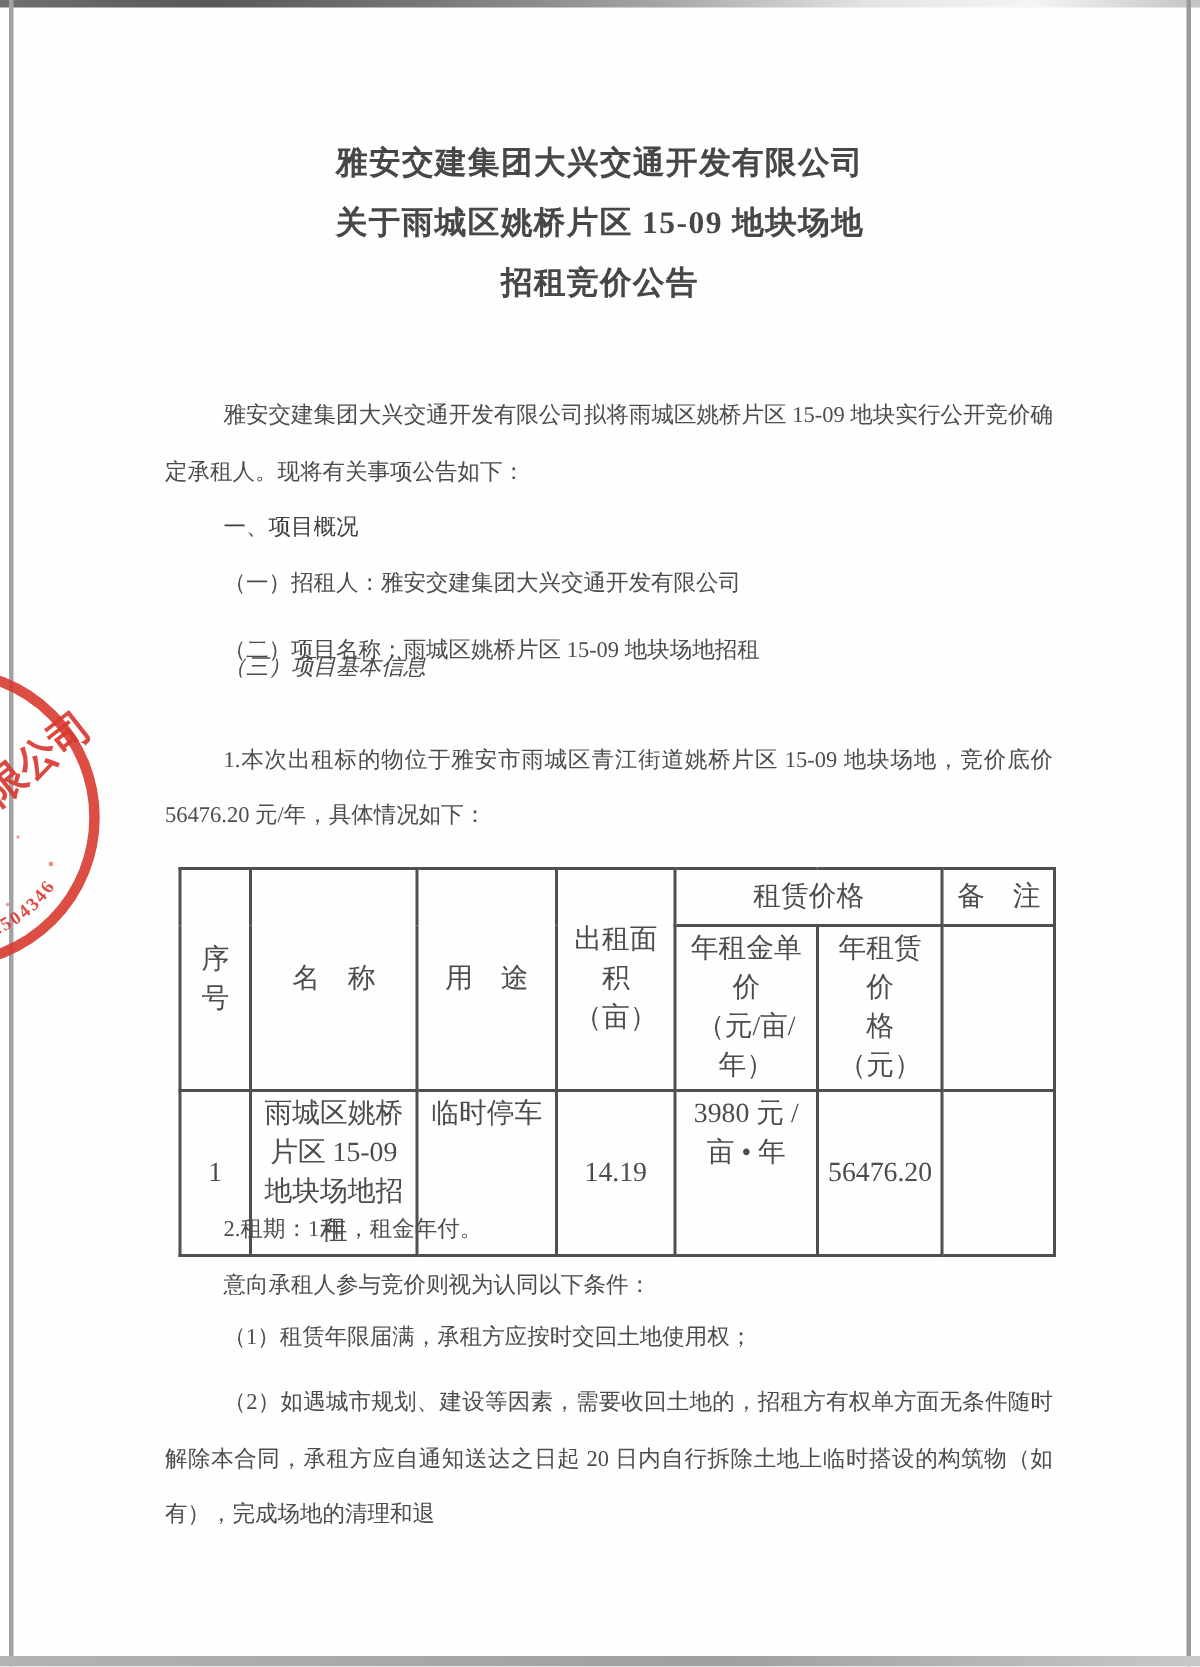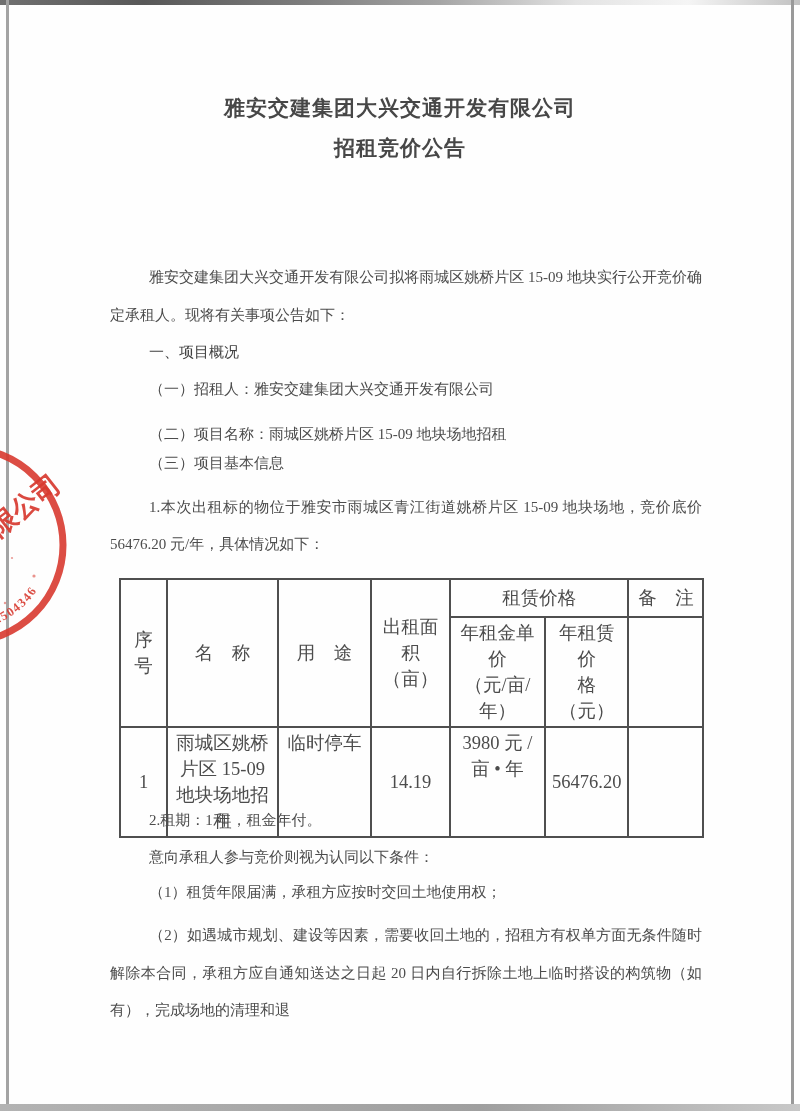--- a/index.html
+++ b/index.html
@@ -51,30 +51,31 @@
   <text font-size="12.5" font-weight="bold" fill="#d83a30" opacity="0.9" letter-spacing="1.5">
     <textPath href="#sealArc">8025043468</textPath>
   </text>
   <circle cx="34" cy="138" r="1.6" fill="#d83a30" opacity="0.55"></circle>
   <circle cx="12" cy="120" r="1.1" fill="#d83a30" opacity="0.5"></circle>
   <circle cx="5" cy="165" r="1.2" fill="#d83a30" opacity="0.5"></circle>
 </svg>
 
 <div class="title">
   <div>雅安交建集团大兴交通开发有限公司</div>
+  <div>关于雨城区姚桥片区 15-09 地块场地</div>
   <div>招租竞价公告</div>
 </div>
 
 <p class="para indent" style="top:243px;">雅安交建集团大兴交通开发有限公司拟将雨城区姚桥片区 15-09 地块实行公开竞价确定承租人。现将有关事项公告如下：</p>
 
 <p class="para indent bold" style="top:322px;line-height:30px;">一、项目概况</p>
 
 <p class="para indent" style="top:359px;line-height:30px;">（一）招租人：雅安交建集团大兴交通开发有限公司</p>
 <p class="para indent" style="top:404px;line-height:30px;">（二）项目名称：雨城区姚桥片区 15-09 地块场地招租</p>
-<p class="para indent" style="top:433px;line-height:30px;">（三）项目基本信息</p>
+<p class="para indent" style="top:415px;line-height:30px;font-style:italic;">（三）项目基本信息</p>
 
 <p class="para indent" style="top:474px;line-height:37px;">1.本次出租标的物位于雅安市雨城区青江街道姚桥片区 15-09 地块场地，竞价底价 56476.20 元/年，具体情况如下：</p>
 
 <table class="info">
   <colgroup>
     <col style="width:47px">
       <col style="width:111px">
       <col style="width:93px">
     <col style="width:79px">
       <col style="width:95px">

